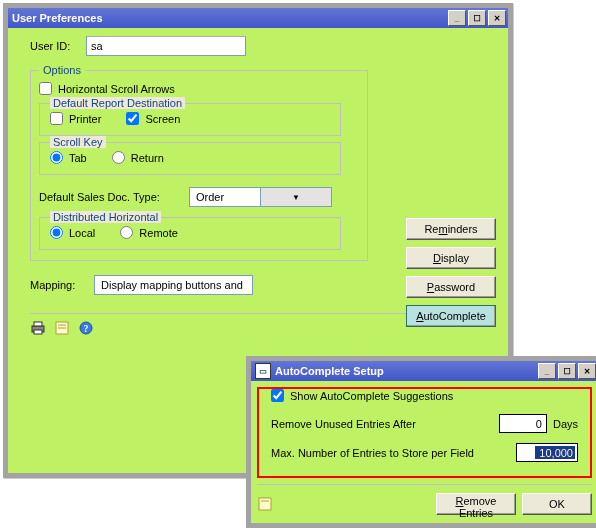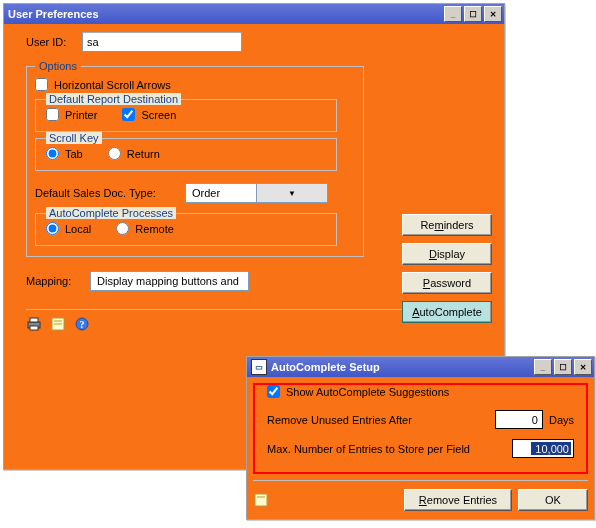--- a/index.html
+++ b/index.html
@@ -7,22 +7,22 @@
     background: #fff;
     font-family: Tahoma, Arial, sans-serif;
     font-size: 11px;
     width: 596px;
     height: 528px;
     position: relative;
     overflow: hidden;
   }
   .window {
     position: absolute;
-    border: 1px solid #a3a3a3;
-    background: #f97316;
+    border: 5px solid #a3a3a3;
+    background: #bef264;
     box-shadow: 1px 1px 0 rgba(0,0,0,0.2);
   }
   .titlebar {
     background: linear-gradient(#6375d6, #4157c8);
     color: #fff;
     font-weight: bold;
     height: 20px;
     display: flex;
     align-items: center;
     padding: 0 2px 0 4px;
@@ -184,21 +184,21 @@
 
       <div class="row" style="margin-top:12px;">
         <span style="width:150px;">Default Sales Doc. Type:</span>
         <span class="combo">
           <span>Order</span>
           <span class="cbtn">▼</span>
         </span>
       </div>
 
       <div class="inner-grp" style="width:280px; margin-top:10px;">
-        <span class="lg">AutoComplete Processes</span>
+        <span class="lg">Distributed Horizontal</span>
         <div class="body">
           <label class="radio">
             <input type="radio" name="dp" checked="" style="">
             <span>Local</span>
           </label>
           <label class="radio">
             <input type="radio" name="dp" style="">
             <span>Remote</span>
           </label>
         </div>
@@ -283,19 +283,19 @@
     </div>
 
     <div class="ac-footer">
       <span class="icon-sm">
         <svg width="14" height="14" viewBox="0 0 14 14">
             <rect x="1" y="1" width="12" height="12" fill="#fffbcc" stroke="#b0a030"></rect>
             <line x1="3" y1="4" x2="11" y2="4" stroke="#b0a030"></line>
           </svg>
       </span>
       <span style="flex:1"></span>
-      <button class="btn" style="width:108px;margin-right:6px;">
+      <button class="btn" style="width:80px;margin-right:6px;">
         <span><u>R</u>emove Entries</span>
       </button>
       <button class="btn" style="width:70px;">OK</button>
     </div>
   </div>
 </div>
 
 </body></html>

